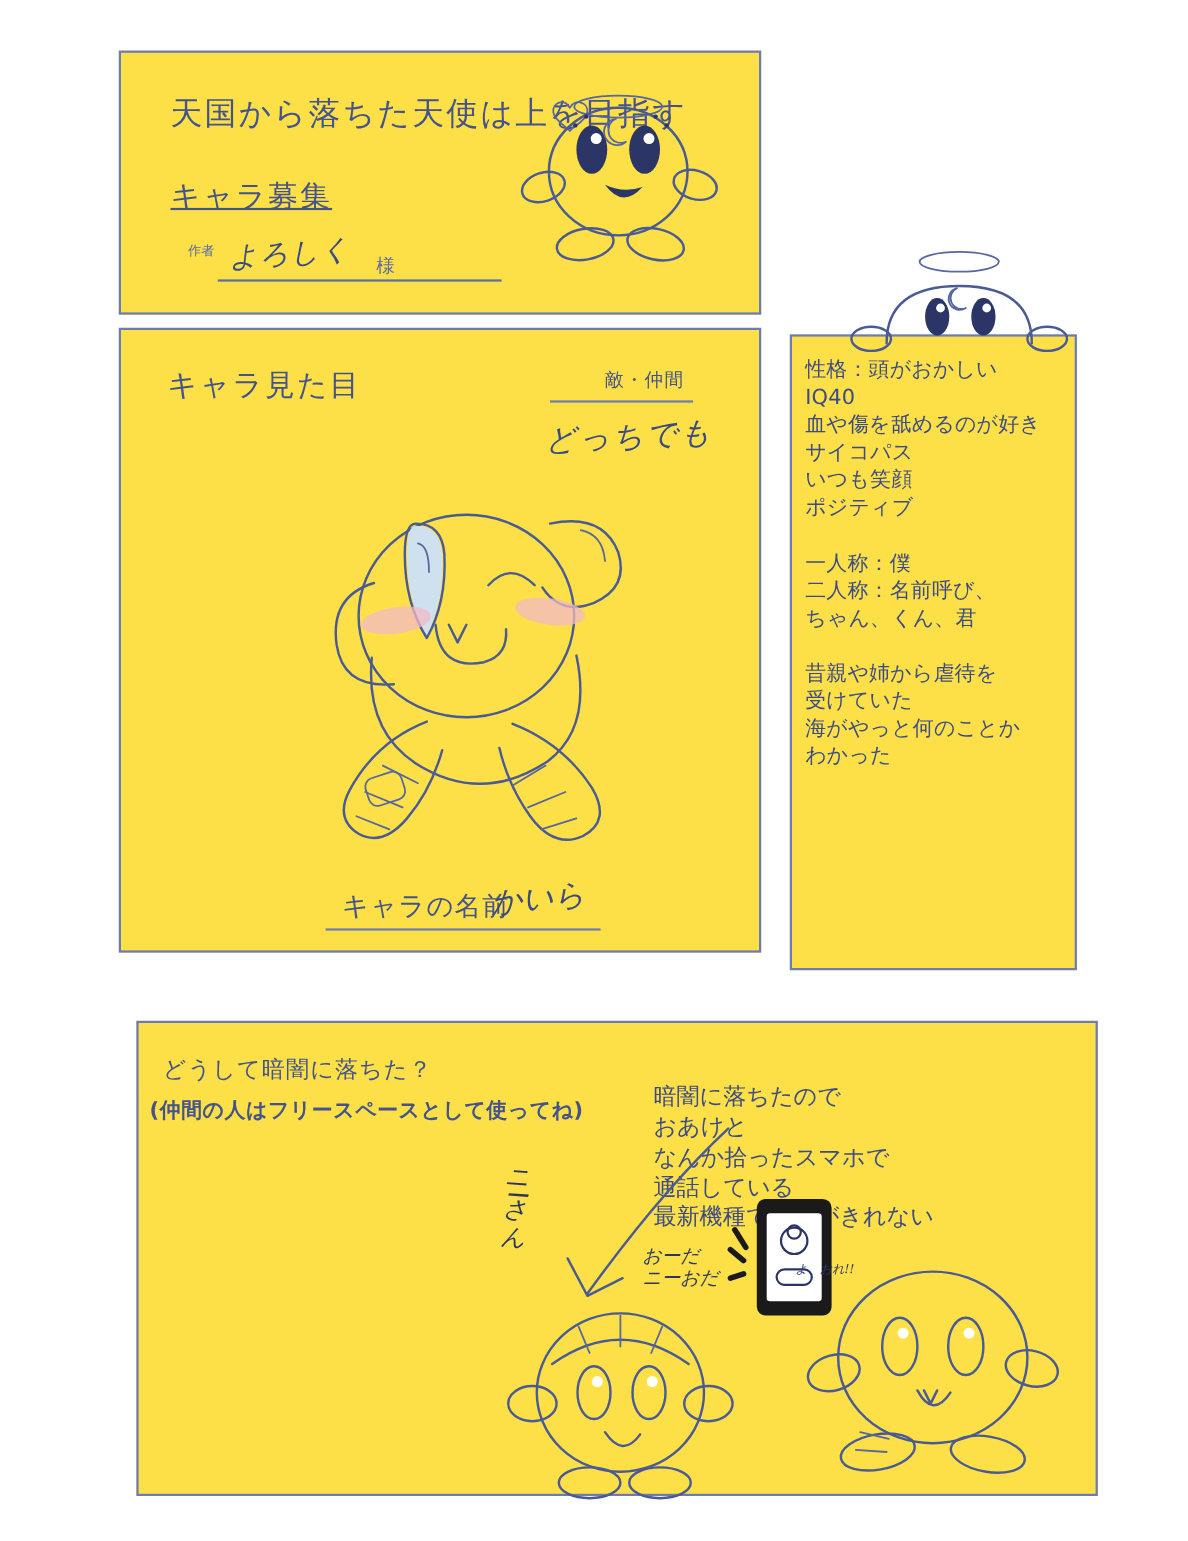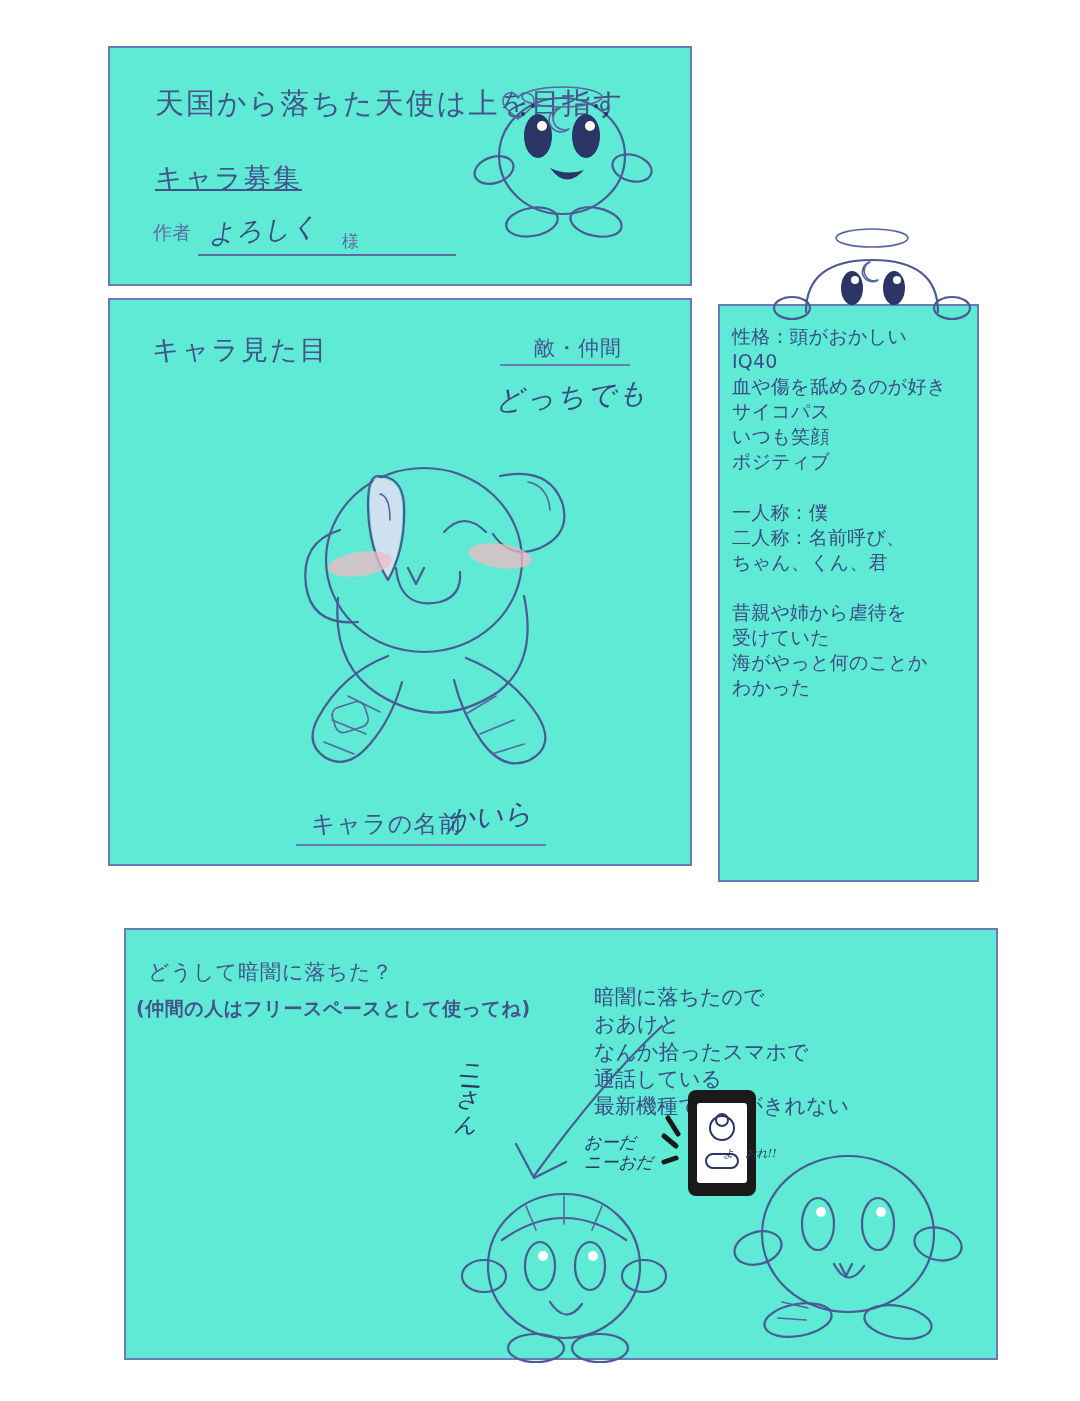--- a/index.html
+++ b/index.html
@@ -13,21 +13,21 @@
     position: relative;
     font-family: "DejaVu Sans", "Liberation Sans", sans-serif;
     color: #3a4a7a;
     overflow: hidden;
   }
 
   .panel {
     position: absolute;
     border: 2px solid #6b7bb5;
     box-sizing: border-box;
-    background: #5eead4;
+    background: #fde047;
   }
 
   
   #panel-title { left: 108px; top: 46px; width: 584px; height: 240px; }
 
   .title-text {
     position: absolute;
     left: 45px;
     top: 36px;
     font-size: 29px;
@@ -40,23 +40,23 @@
     left: 45px;
     top: 112px;
     font-size: 27px;
     letter-spacing: 2px;
     color: #44538c;
     white-space: nowrap;
     text-decoration: underline;
   }
   .author-label {
     position: absolute;
-    left: 43px;
+    left: 61px;
     top: 172px;
-    font-size: 19px;
+    font-size: 12px;
     color: #5d6ca3;
   }
   .author-value {
     position: absolute;
     left: 98px;
     top: 165px;
     font-size: 26px;
     color: #3b4a82;
     font-family: "DejaVu Serif", "Liberation Serif", serif;
     font-style: italic;
@@ -86,21 +86,21 @@
     left: 42px;
     top: 32px;
     font-size: 27px;
     letter-spacing: 2px;
     color: #44538c;
   }
   .enemy-ally-label {
     position: absolute;
     right: 68px;
     top: 34px;
-    font-size: 21px;
+    font-size: 17px;
     color: #44538c;
     letter-spacing: 1px;
   }
   .enemy-ally-rule {
     position: absolute;
     right: 60px;
     top: 64px;
     width: 130px;
     border-top: 2px solid #6b7bb5;
   }

